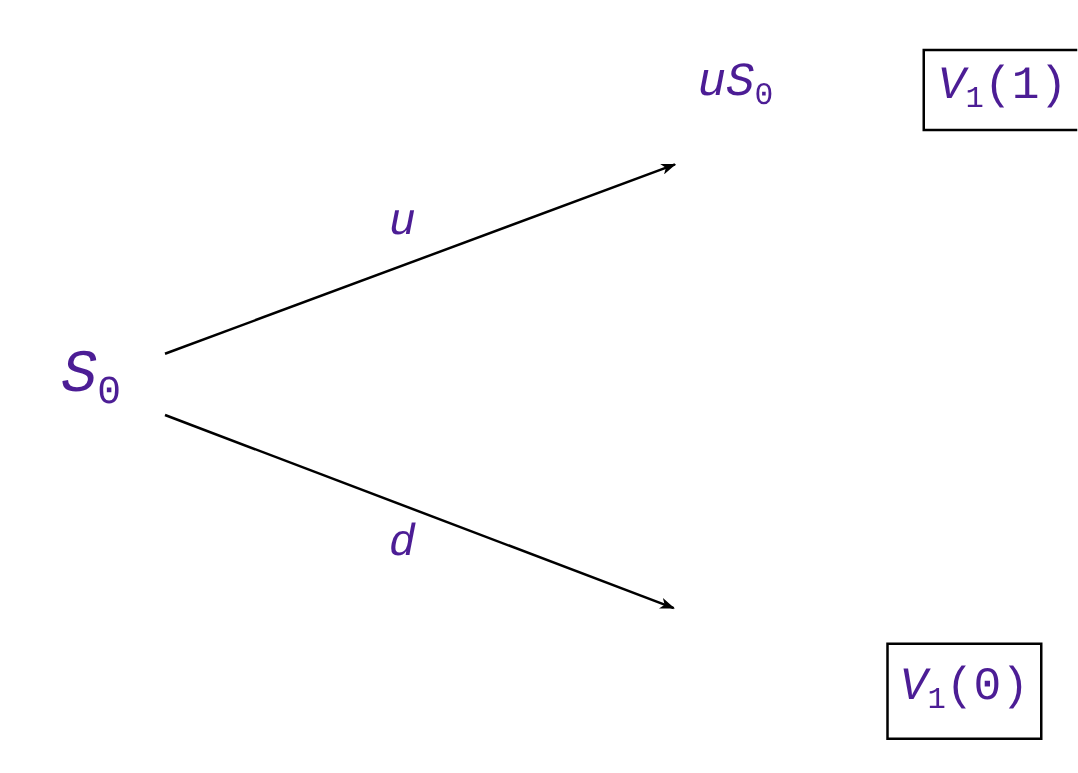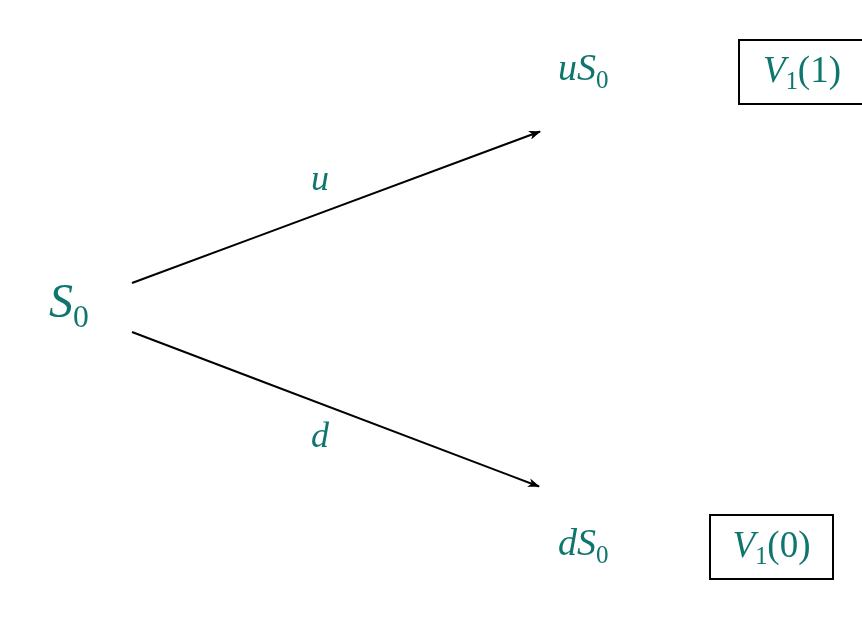--- a/index.html
+++ b/index.html
@@ -20,22 +20,22 @@
   }
   #tree-svg {
     position: absolute;
     left: 0;
     top: 0;
     width: 862px;
     height: 618px;
   }
   .math {
     position: absolute;
-    color: #0f766e;
-    font-family: Liberation Serif, serif;
+    color: #4c1d95;
+    font-family: Liberation Mono, monospace;
     font-style: italic;
     white-space: nowrap;
     line-height: 1;
     -webkit-font-smoothing: antialiased;
   }
   .math .sub {
     font-size: 0.66em;
     font-style: normal;
     vertical-align: -0.30em;
     letter-spacing: 0;
@@ -84,21 +84,21 @@
   #box-up {
     left: 738px;
     top: 39px;
     width: 128px;
     height: 66px;
   }
   #box-down {
     left: 709px;
     top: 514px;
     width: 125px;
-    height: 66px;
+    height: 78px;
   }
   .payoff-text {
     position: static;
     font-size: 37px;
     letter-spacing: 0;
   }
 </style>
 </head>
 <body>
 
@@ -117,21 +117,20 @@
   </svg>
 
   <div class="math" id="label-root"><span>S</span><span class="sub">0</span></div>
 
   <div class="math" id="label-edge-up"><span>u</span></div>
 
   <div class="math" id="label-edge-down"><span>d</span></div>
 
   <div class="math" id="label-up-node"><span>uS</span><span class="sub">0</span></div>
 
-  <div class="math" id="label-down-node"><span>dS</span><span class="sub">0</span></div>
 
   <div class="payoff-box" id="box-up">
     <span class="math payoff-text"><span>V</span><span class="sub">1</span><span class="upright">(1)</span></span>
   </div>
 
   <div class="payoff-box" id="box-down">
     <span class="math payoff-text"><span>V</span><span class="sub">1</span><span class="upright">(0)</span></span>
   </div>
 
 </div>

